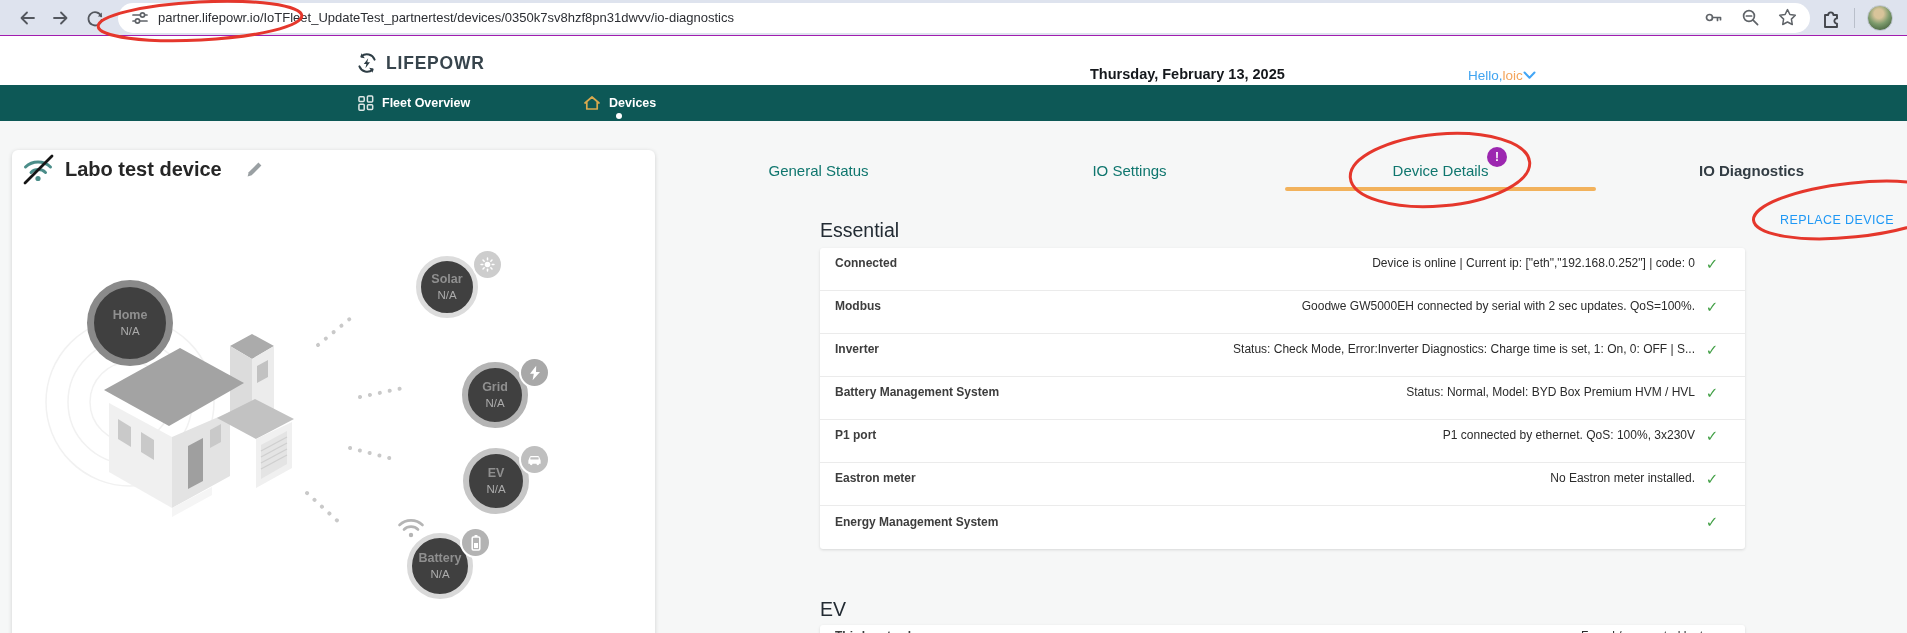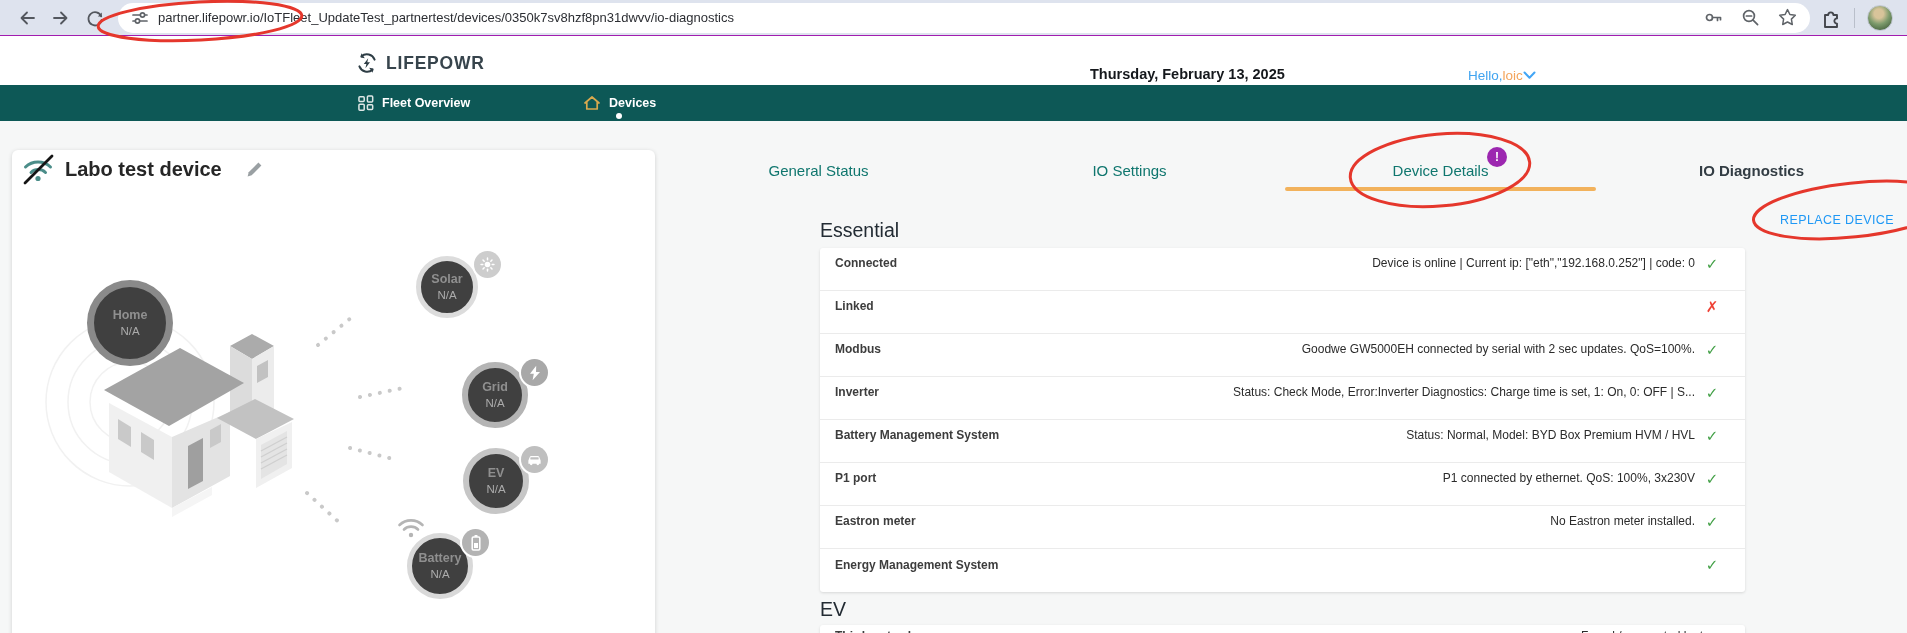--- a/index.html
+++ b/index.html
@@ -323,25 +323,20 @@
 
 <div class="section-title st-essential">Essential</div>
 
 <div class="diag-card dc-essential">
   <div class="diag-row">
     <span class="diag-label">Connected</span>
     <span class="diag-value">Device is online | Current ip: ["eth","192.168.0.252"] | code: 0</span>
     <span class="status st-ok">✓</span>
   </div>
   <div class="diag-row">
-    <span class="diag-label">Linked</span>
-    <span class="diag-value"></span>
-    <span class="status st-err">✗</span>
-  </div>
-  <div class="diag-row">
     <span class="diag-label">Modbus</span>
     <span class="diag-value">Goodwe GW5000EH connected by serial with 2 sec updates. QoS=100%.</span>
     <span class="status st-ok">✓</span>
   </div>
   <div class="diag-row">
     <span class="diag-label">Inverter</span>
     <span class="diag-value">Status: Check Mode, Error:Inverter Diagnostics: Charge time is set, 1: On, 0: OFF | S...</span>
     <span class="status st-ok">✓</span>
   </div>
   <div class="diag-row">

